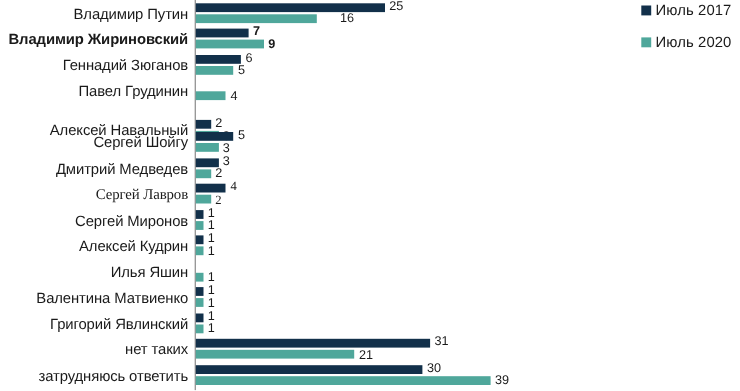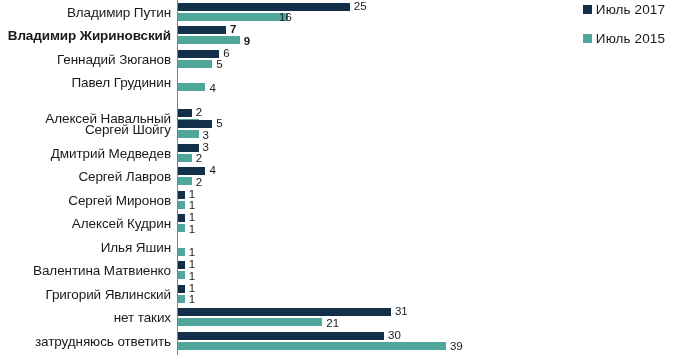--- a/index.html
+++ b/index.html
@@ -105,21 +105,21 @@
 <div id="chart-root">
 
   <div class="plot">
     <div class="axis-line"></div>
     <div id="rows">
         <div class="row" style="top: 0.5px;">
           <div class="cat-label">Владимир Путин</div>
           <div class="bar s0" style="width: 171.75px; background: rgb(18, 48, 74);"></div>
           <div class="bar-value s0" style="left: 353.75px;">25</div>
           <div class="bar s1" style="width: 109.92px; background: rgb(79, 167, 155);"></div>
-          <div class="bar-value s1" style="left: 279px;">16</div>
+          <div class="bar-value s1" style="left: 309px;">16</div>
         </div>
         <div class="row" style="top: 24px; font-weight: bold;">
           <div class="cat-label">Владимир Жириновский</div>
           <div class="bar s0" style="width: 48.09px; background: rgb(18, 48, 74);"></div>
           <div class="bar-value s0" style="left: 230.09px;">7</div>
           <div class="bar s1" style="width: 61.83px; background: rgb(79, 167, 155);"></div>
           <div class="bar-value s1" style="left: 243.83px;">9</div>
         </div>
         <div class="row" style="top: 47.5px;">
           <div class="cat-label">Геннадий Зюганов</div>
@@ -147,21 +147,21 @@
           <div class="bar s1" style="width: 20.61px; background: rgb(79, 167, 155);"></div>
           <div class="bar-value s1" style="left: 202.61px;">3</div>
         </div>
         <div class="row" style="top: 141.5px;">
           <div class="cat-label">Дмитрий Медведев</div>
           <div class="bar s0" style="width: 20.61px; background: rgb(18, 48, 74);"></div>
           <div class="bar-value s0" style="left: 202.61px;">3</div>
           <div class="bar s1" style="width: 13.74px; background: rgb(79, 167, 155);"></div>
           <div class="bar-value s1" style="left: 195.74px;">2</div>
         </div>
-        <div class="row" style="top: 165px;">
+        <div class="row" style="top: 165px; font-family: Liberation Serif, serif;">
           <div class="cat-label">Сергей Лавров</div>
           <div class="bar s0" style="width: 27.48px; background: rgb(18, 48, 74);"></div>
           <div class="bar-value s0" style="left: 209.48px;">4</div>
           <div class="bar s1" style="width: 13.74px; background: rgb(79, 167, 155);"></div>
           <div class="bar-value s1" style="left: 195.74px;">2</div>
         </div>
         <div class="row" style="top: 188.5px;">
           <div class="cat-label">Сергей Миронов</div>
           <div class="bar s0" style="width: 6.87px; background: rgb(18, 48, 74);"></div>
           <div class="bar-value s0" style="left: 188.87px;">1</div>
@@ -211,17 +211,17 @@
       </div>
   </div>
 
   <div class="legend">
     <div class="legend-item">
       <span class="legend-swatch" style="background:#12304a"></span>
       <span class="legend-label">Июль 2017</span>
     </div>
     <div class="legend-item">
       <span class="legend-swatch" style="background:#4fa79b"></span>
-      <span class="legend-label">Июль 2015</span>
+      <span class="legend-label">Июль 2020</span>
     </div>
   </div>
 
 </div>
 
 </body></html>

